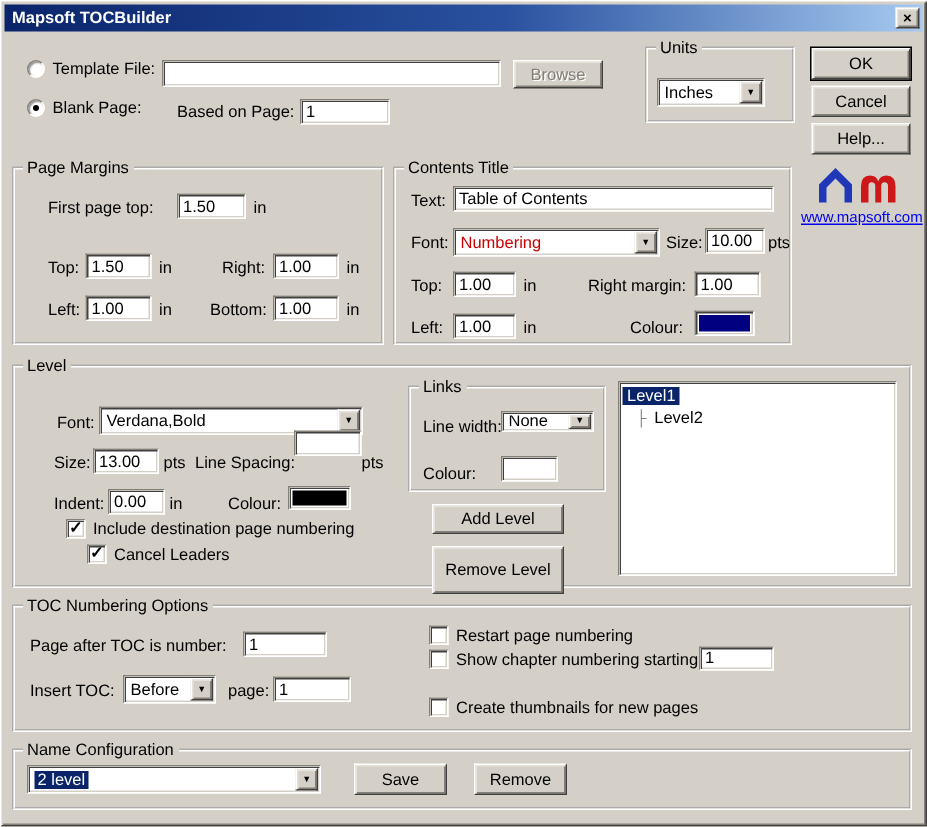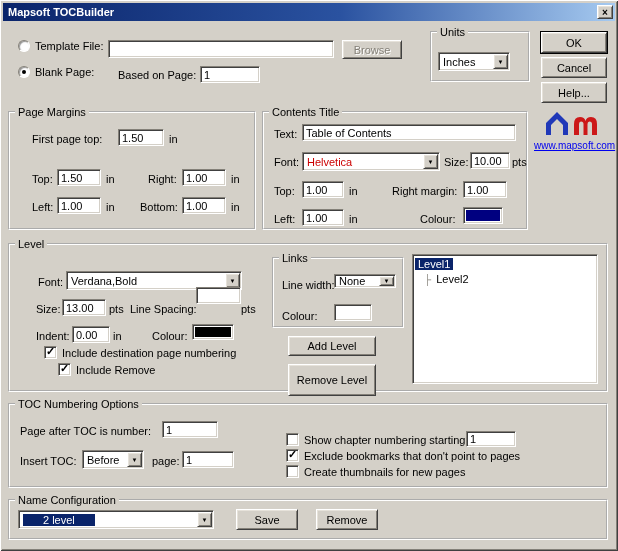--- a/index.html
+++ b/index.html
@@ -63,21 +63,21 @@
     display:flex; align-items:center; padding-left:2px;
     white-space:nowrap; overflow:hidden; font-size:11px;
   }
   .combo-btn {
     position:absolute; right:1px; top:1px; bottom:1px; width:15px;
     background:#d4d0c8; display:flex; align-items:center; justify-content:center;
     font-size:6px; color:#000;
     border:1px solid; border-color:#ffffff #404040 #404040 #ffffff;
     box-shadow: inset 1px 1px 0 #e6e2da, inset -1px -1px 0 #848078;
   }
-  .sel-text { background:#0a246a; color:#fff; padding:0 20px; }
+  .sel-text { background:#0a246a; color:#fff; padding:0 2px; }
 
   .swatch {
     position:absolute; background:#fff;
     border:1px solid; border-color:#848078 #ffffff #ffffff #848078;
     box-shadow: inset 1px 1px 0 #404040, inset -1px -1px 0 #d4d0c8;
   }
   .swatch-fill { position:absolute; left:2px; top:2px; right:2px; bottom:2px; }
 
   .listbox {
     position:absolute; background:#fff;
@@ -189,21 +189,21 @@
   <span class="lbl" style="left:106px;top:201px">in</span>
   <span class="lbl" style="left:140px;top:201px">Bottom:</span>
   <input class="tb" style="left: 182px; top: 197px; width: 44px; height: 17px;" value="1.00">
   <span class="lbl" style="left:231px;top:201px">in</span>
 
   <span class="lbl" style="left:274px;top:128px">Text:</span>
   <input class="tb" style="left: 302px; top: 124px; width: 214px; height: 17px;" value="Table of Contents">
 
   <span class="lbl" style="left:274px;top:156px">Font:</span>
   <div class="combo" style="left:302px;top:152px;width:138px;height:19px">
-    <span class="combo-val" style="color: rgb(204, 0, 0);">Helvetica</span>
+    <span class="combo-val" style="color: rgb(204, 0, 0);">Numbering</span>
     <span class="combo-btn">▼</span>
   </div>
   <span class="lbl" style="left:444px;top:156px">Size:</span>
   <input class="tb" style="left: 470px; top: 152px; width: 40px; height: 17px;" value="10.00">
   <span class="lbl" style="left:512px;top:156px">pts</span>
 
   <span class="lbl" style="left:274px;top:185px">Top:</span>
   <input class="tb" style="left: 302px; top: 181px; width: 42px; height: 17px;" value="1.00">
   <span class="lbl" style="left:349px;top:185px">in</span>
   <span class="lbl" style="left:392px;top:185px">Right margin:</span>
@@ -237,21 +237,21 @@
   <div class="swatch" style="left:192px;top:324px;width:42px;height:16px">
     <div class="swatch-fill" style="background: rgb(0, 0, 0);"></div>
   </div>
 
   <label class="chk" style="left:44px;top:346px">
     <input type="checkbox" checked="" style="">
     <span>Include destination page numbering</span>
   </label>
   <label class="chk" style="left:58px;top:363px">
     <input type="checkbox" checked="" style="">
-    <span>Include Remove</span>
+    <span>Cancel Leaders</span>
   </label>
 
   <span class="lbl" style="left:282px;top:279px">Line width:</span>
   <div class="combo" style="left:334px;top:274px;width:62px;height:14px">
     <span class="combo-val">None</span>
     <span class="combo-btn">▼</span>
   </div>
   <span class="lbl" style="left:282px;top:310px">Colour:</span>
   <div class="swatch" style="left:334px;top:304px;width:38px;height:17px">
     <div class="swatch-fill" style="background: rgb(255, 255, 255);"></div>
@@ -274,29 +274,29 @@
   <input class="tb" style="left: 162px; top: 421px; width: 56px; height: 17px;" value="1">
 
   <span class="lbl" style="left:20px;top:455px">Insert TOC:</span>
   <div class="combo" style="left:82px;top:450px;width:62px;height:19px">
     <span class="combo-val">Before</span>
     <span class="combo-btn">▼</span>
   </div>
   <span class="lbl" style="left:152px;top:455px">page:</span>
   <input class="tb" style="left: 182px; top: 451px; width: 52px; height: 17px;" value="1">
 
+  <label class="chk" style="left:286px;top:417px">
+    <input type="checkbox" style="">
+    <span>Restart page numbering</span>
+  </label>
   <label class="chk" style="left:286px;top:433px">
     <input type="checkbox" style="">
     <span>Show chapter numbering starting at:</span>
   </label>
   <input class="tb" style="left: 466px; top: 431px; width: 50px; height: 16px;" value="1">
-  <label class="chk" style="left:286px;top:449px">
-    <input type="checkbox" checked="" style="">
-    <span>Exclude bookmarks that don't point to pages</span>
-  </label>
   <label class="chk" style="left:286px;top:465px">
     <input type="checkbox" style="">
     <span>Create thumbnails for new pages</span>
   </label>
 
   <div class="combo" style="left:18px;top:510px;width:196px;height:19px">
     <span class="combo-val">
       <span class="sel-text">2 level</span>
     </span>
     <span class="combo-btn">▼</span>

